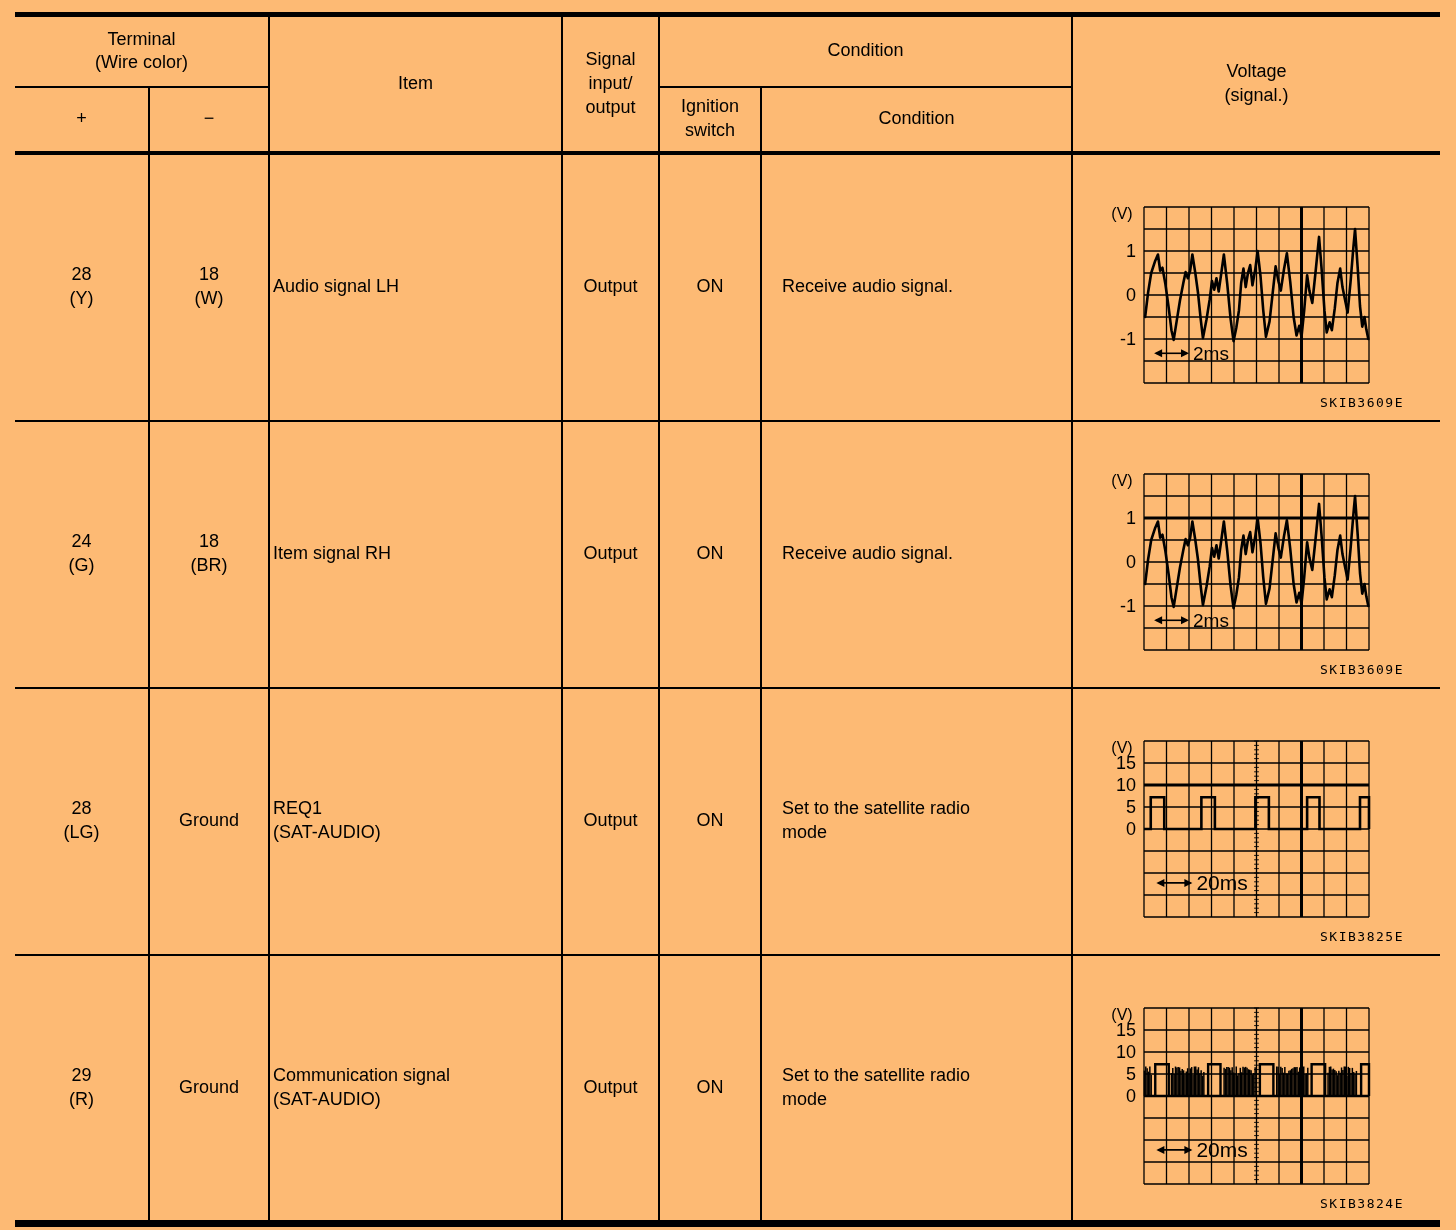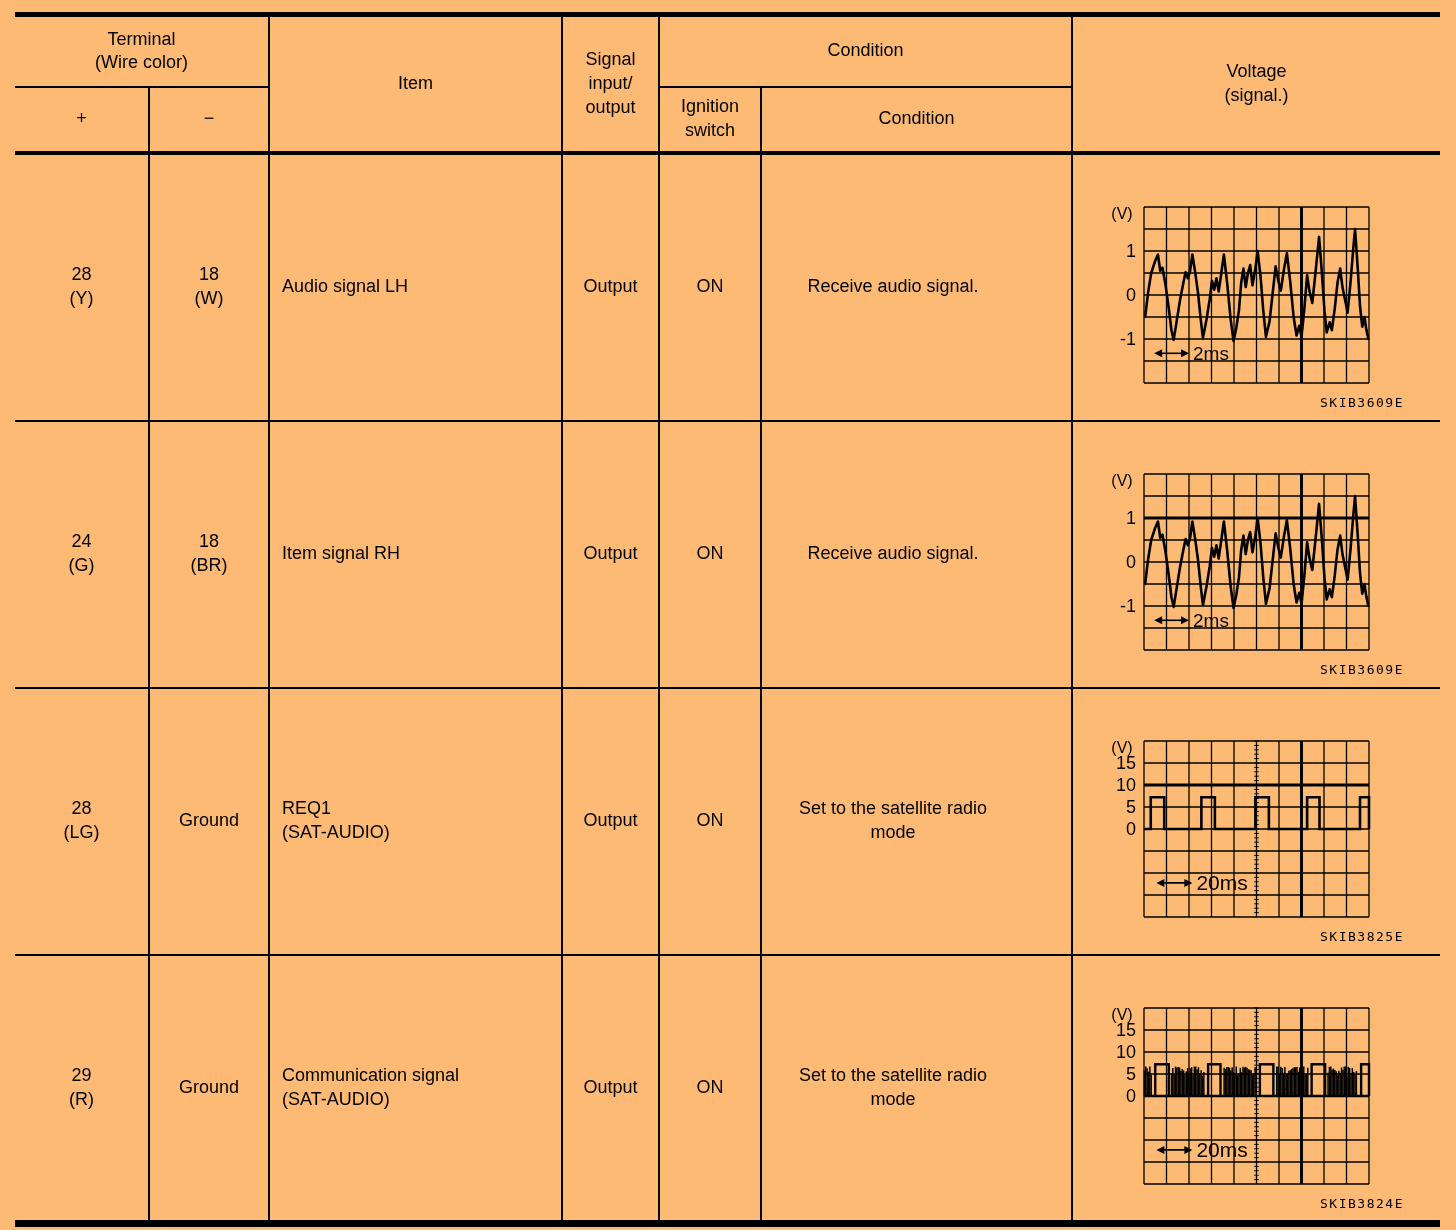--- a/index.html
+++ b/index.html
@@ -10,22 +10,22 @@
   .spec th,.spec td{border:2px solid #000;font-weight:normal;font-size:18px;line-height:1.32;
                     padding:0;vertical-align:middle;color:#000;}
   .spec .no-l{border-left:none;}
   .spec .no-r{border-right:none;}
   .spec thead th{text-align:center;white-space:pre-line;}
   .spec tbody tr td{height:265px;}
   .spec tbody tr.last td{height:262px;}
   .spec tbody tr td{border-top-width:2px;}
   .spec tbody tr.first td{border-top:4px solid #000;}
   td.c{text-align:center;white-space:pre-line;}
-  td.item{text-align:left;padding-left:12px;white-space:pre-line;}
-  td.oper{text-align:center;padding-left:20px;}
+  td.item{text-align:left;padding-left:3px;white-space:pre-line;}
+  td.oper{text-align:left;padding-left:20px;}
   td.oper .wrap{display:block;max-width:222px;}
   td.volt{vertical-align:top;padding:0;}
   .scope{margin-top:44px;margin-left:1px;}
 </style>
 </head>
 <body>
 
 <div id="canvas">
   <table class="spec">
     <colgroup>

